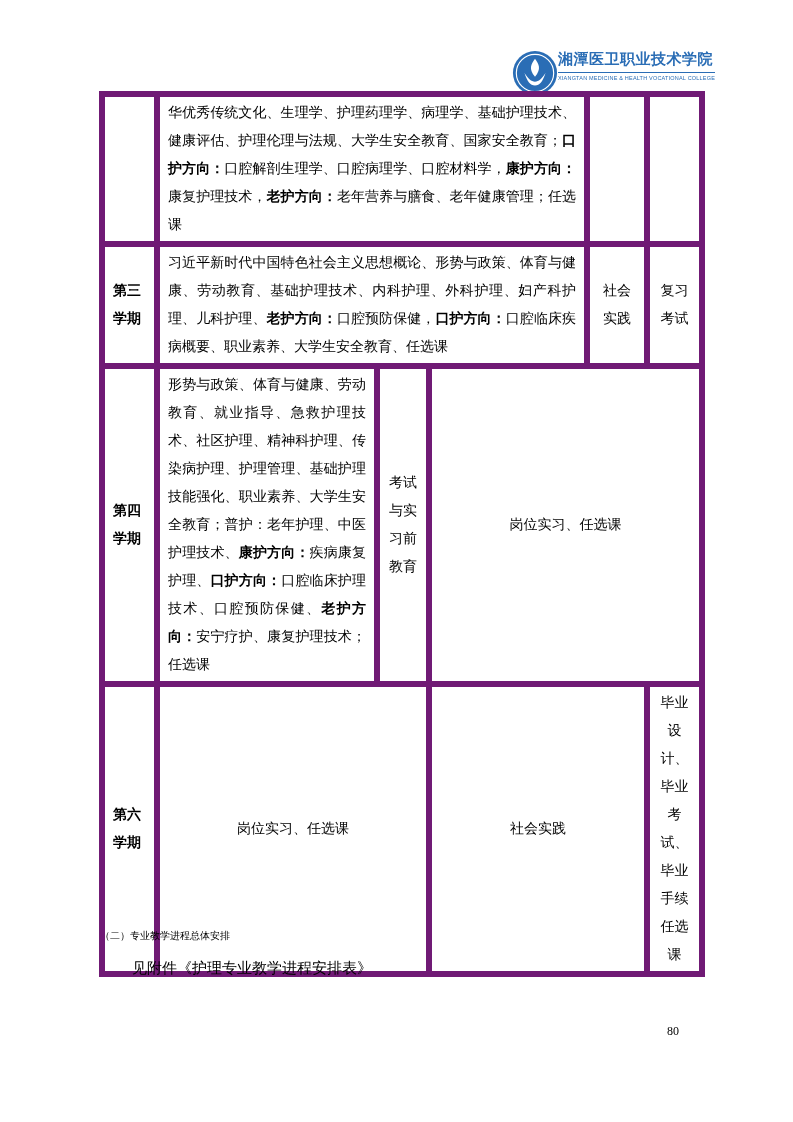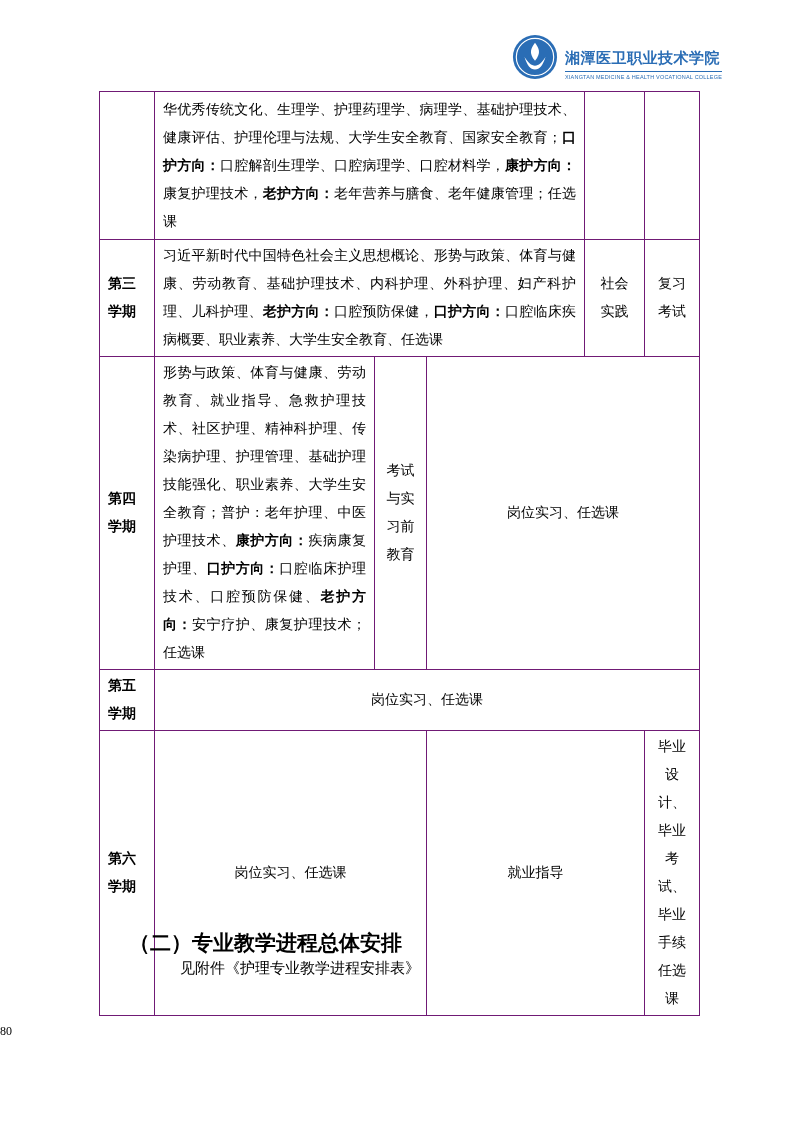--- a/index.html
+++ b/index.html
@@ -6,60 +6,60 @@
   html, body { width:793px; height:1122px; }
   body {
     background:#ffffff;
     position:relative;
     font-family:"Liberation Serif","DejaVu Serif",serif;
     color:#000;
   }
   .page { position:absolute; inset:0; background:#fff; overflow:hidden; }
 
   
-  .logo { position:absolute; top:34px; left:512px; display:flex; align-items:flex-end; gap:7px; }
+  .logo { position:absolute; top:50px; left:512px; display:flex; align-items:flex-start; }
   .logo-circle { width:46px; height:46px; flex:0 0 auto; }
   .logo-text { display:flex; flex-direction:column; }
   .logo-cn {
     font-size:15px; font-weight:bold; color:#2a6db5;
     letter-spacing:0.5px; white-space:nowrap;
   }
   .logo-en {
     font-size:5.5px; color:#2a6db5; letter-spacing:0.2px; white-space:nowrap;
     border-top:1px solid #2a6db5; margin-top:3px; padding-top:2px;
     font-family:"Liberation Sans",sans-serif;
   }
 
   
   table.schedule {
     position:absolute; top:91px; left:99px; width:601px;
     border-collapse:collapse; table-layout:fixed;
   }
   table.schedule td {
-    border:1px solid #701a75;
+    border:6px solid #701a75;
     font-size:14px;
     line-height:28px;
     vertical-align:middle;
     padding:2px 8px;
     word-break:break-all;
   }
   td.center { text-align:center; padding:2px 2px;margin-left:40px; }
   td.justify { text-align:justify; }
   .pre { white-space:pre-line; }
   td.sem { font-weight:bold; text-align:left; padding:2px 2px; }
   tr.h-prev { height:148px; }
   tr.h-s3 { height:110px; }
   tr.h-s4 { height:285px; }
   tr.h-s5 { height:60px; }
   tr.h-s6 { height:226px; }
 
   
-  .heading { position:absolute; top:929px; left:100px; font-size:21px; font-weight:bold;margin-left:29px; }
-  .subtext { position:absolute; top:959px; left:132px; font-size:15px;margin-left:48px; }
-  .pagenum { position:absolute; top:1024px; left:0; width:679px; text-align:left; font-size:12px; }
+  .heading { position:absolute; top:929px; left:100px; font-size:10px; font-weight:normal; }
+  .subtext { position:absolute; top:959px; left:132px; font-size:15px; }
+  .pagenum { position:absolute; top:1024px; left:0; width:679px; text-align:right; font-size:12px; }
 </style>
 </head>
 <body>
 
 <div class="page">
 
   <div class="logo">
     <svg class="logo-circle" viewBox="0 0 48 48" aria-hidden="true">
       <circle cx="24" cy="24" r="23" fill="#2a6db5"></circle>
       <circle cx="24" cy="24" r="19.5" fill="none" stroke="#ffffff" stroke-width="1.2"></circle>
@@ -104,31 +104,26 @@
       <td class="sem pre">第四
 学期</td>
       <td class="justify"><span>形势与政策、体育与健康、劳动教育、就业指导、急救护理技术、社区护理、精神科护理、传染病护理、护理管理、基础护理技能强化、职业素养、大学生安全教育；</span><span style="font-weight: normal;">普护：</span><span>老年护理、中医护理技术、</span><span style="font-weight: bold;">康护方向：</span><span>疾病康复护理、</span><span style="font-weight: bold;">口护方向：</span><span>口腔临床护理技术、口腔预防保健、</span><span style="font-weight: bold;">老护方向：</span><span>安宁疗护、康复护理技术；任选课</span></td>
       <td class="center pre">考试
 与实
 习前
 教育</td>
       <td colspan="3" class="center">岗位实习、任选课</td>
     </tr>
 
-    <tr class="h-s5">
-      <td class="sem pre">第五
-学期</td>
-      <td colspan="5" class="center">岗位实习、任选课</td>
-    </tr>
 
     <tr class="h-s6">
       <td class="sem pre">第六
 学期</td>
       <td colspan="2" class="center">岗位实习、任选课</td>
-      <td colspan="2" class="center">就业指导</td>
+      <td colspan="2" class="center">社会实践</td>
       <td class="center pre">毕业
 设计、
 毕业
 考试、
 毕业
 手续
 任选
 课</td>
     </tr>
   </tbody>

